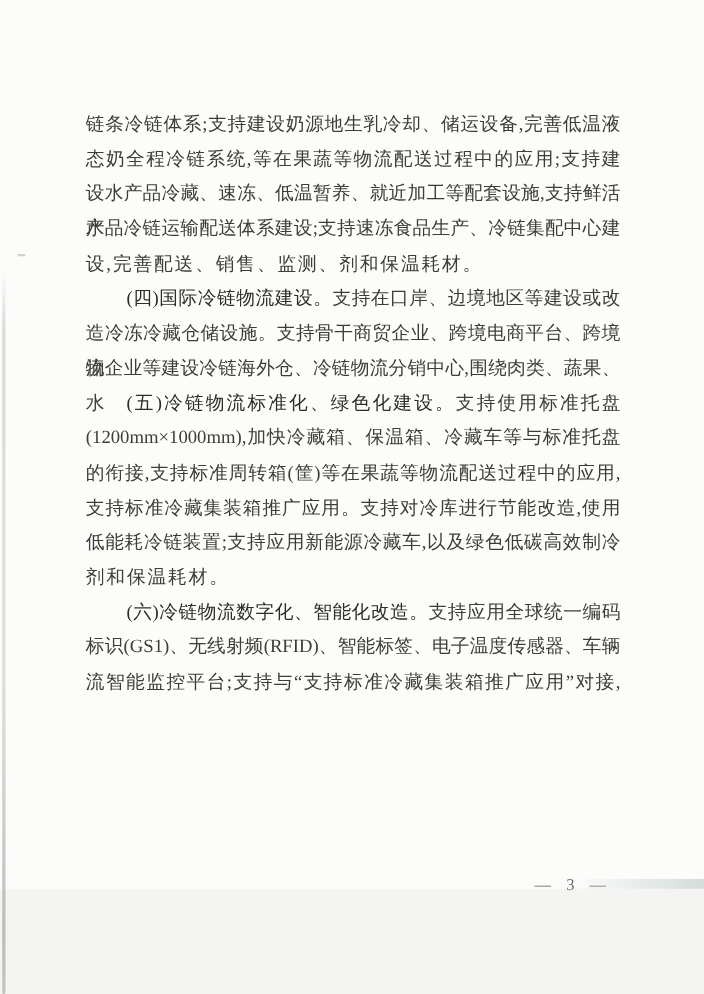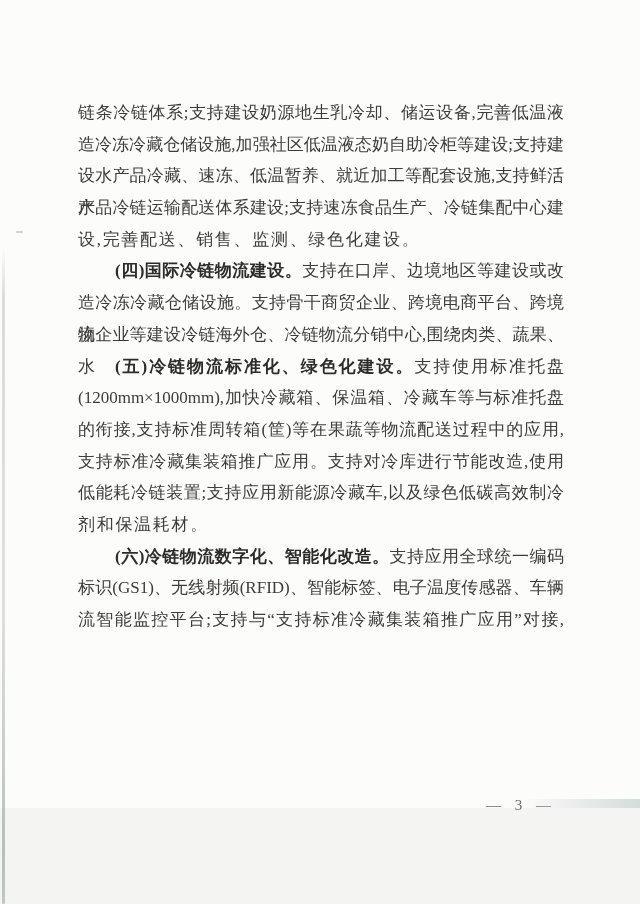--- a/index.html
+++ b/index.html
@@ -70,21 +70,21 @@
     height: 31.7px;
     overflow: visible;
   }
   .line.last {
     text-align: left;
     text-align-last: left;
     letter-spacing: 1.7px;
   }
   .line.indent { text-indent: 37px; }
   .lead {
-    font-weight: bold;
+    font-weight: normal;
     color: #2e2c29;
   }
   .page-number {
     position: absolute;
     top: 797px;
     left: 486px;
     width: 70px;
     font-size: 15px;
     color: #6a6a6a;
     letter-spacing: 5px;
@@ -92,24 +92,24 @@
     white-space: nowrap;
   }
 </style>
 </head>
 <body>
 
 <div class="page">
   <div class="text-block">
       <div class="para">
         <div class="line"><span>链条冷链体系;支持建设奶源地生乳冷却、储运设备,完善低温液</span></div>
-        <div class="line"><span>造冷冻冷藏仓储设施,加强社区低温液态奶自助冷柜等建设;支持建</span></div>
+        <div class="line"><span>态奶全程冷链系统,等在果蔬等物流配送过程中的应用;支持建</span></div>
         <div class="line"><span>设水产品冷藏、速冻、低温暂养、就近加工等配套设施,支持鲜活水</span></div>
         <div class="line"><span>产品冷链运输配送体系建设;支持速冻食品生产、冷链集配中心建</span></div>
-        <div class="line last"><span>设,完善配送、销售、监测、绿色化建设。</span></div>
+        <div class="line last"><span>设,完善配送、销售、监测、剂和保温耗材。</span></div>
       </div>
       <div class="para">
         <div class="line indent"><span class="lead">(四)国际冷链物流建设。</span><span>支持在口岸、边境地区等建设或改</span></div>
         <div class="line"><span>造冷冻冷藏仓储设施。支持骨干商贸企业、跨境电商平台、跨境物</span></div>
         <div class="line"><span>流企业等建设冷链海外仓、冷链物流分销中心,围绕肉类、蔬果、水</span></div>
       </div>
       <div class="para">
         <div class="line indent"><span class="lead">(五)冷链物流标准化、绿色化建设。</span><span>支持使用标准托盘</span></div>
         <div class="line"><span>(1200mm×1000mm),加快冷藏箱、保温箱、冷藏车等与标准托盘</span></div>
         <div class="line"><span>的衔接,支持标准周转箱(筐)等在果蔬等物流配送过程中的应用,</span></div>

